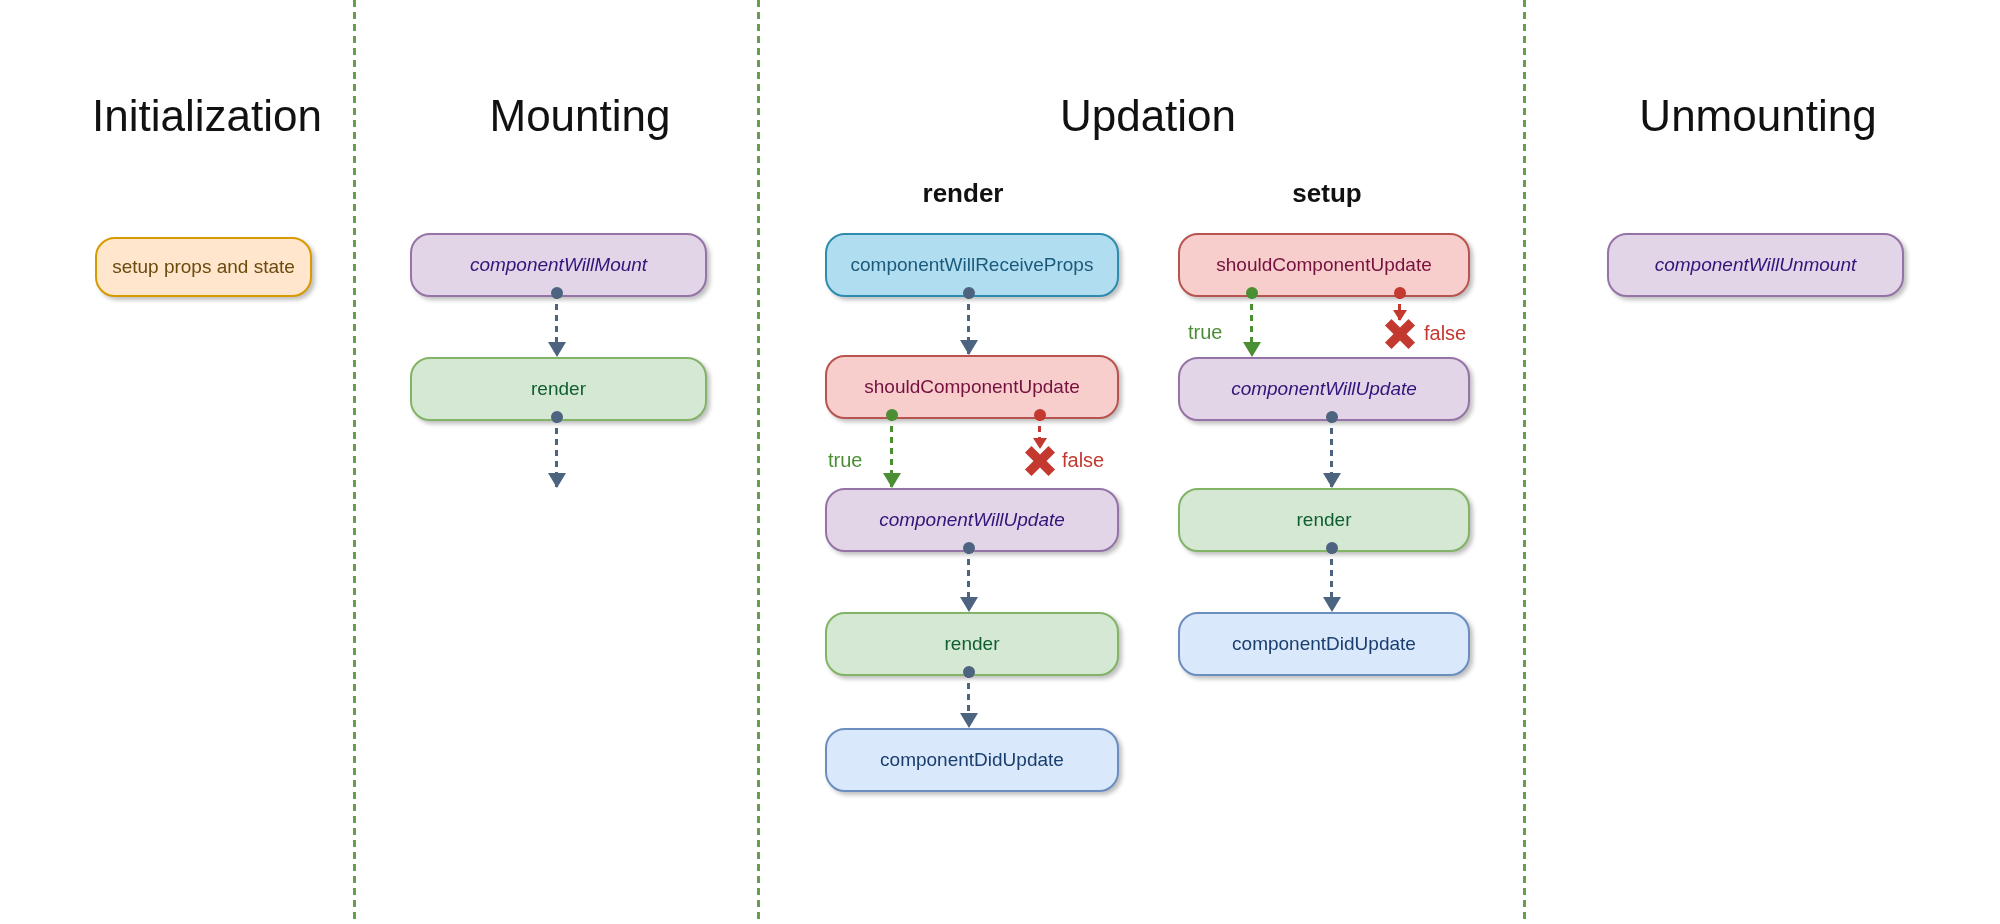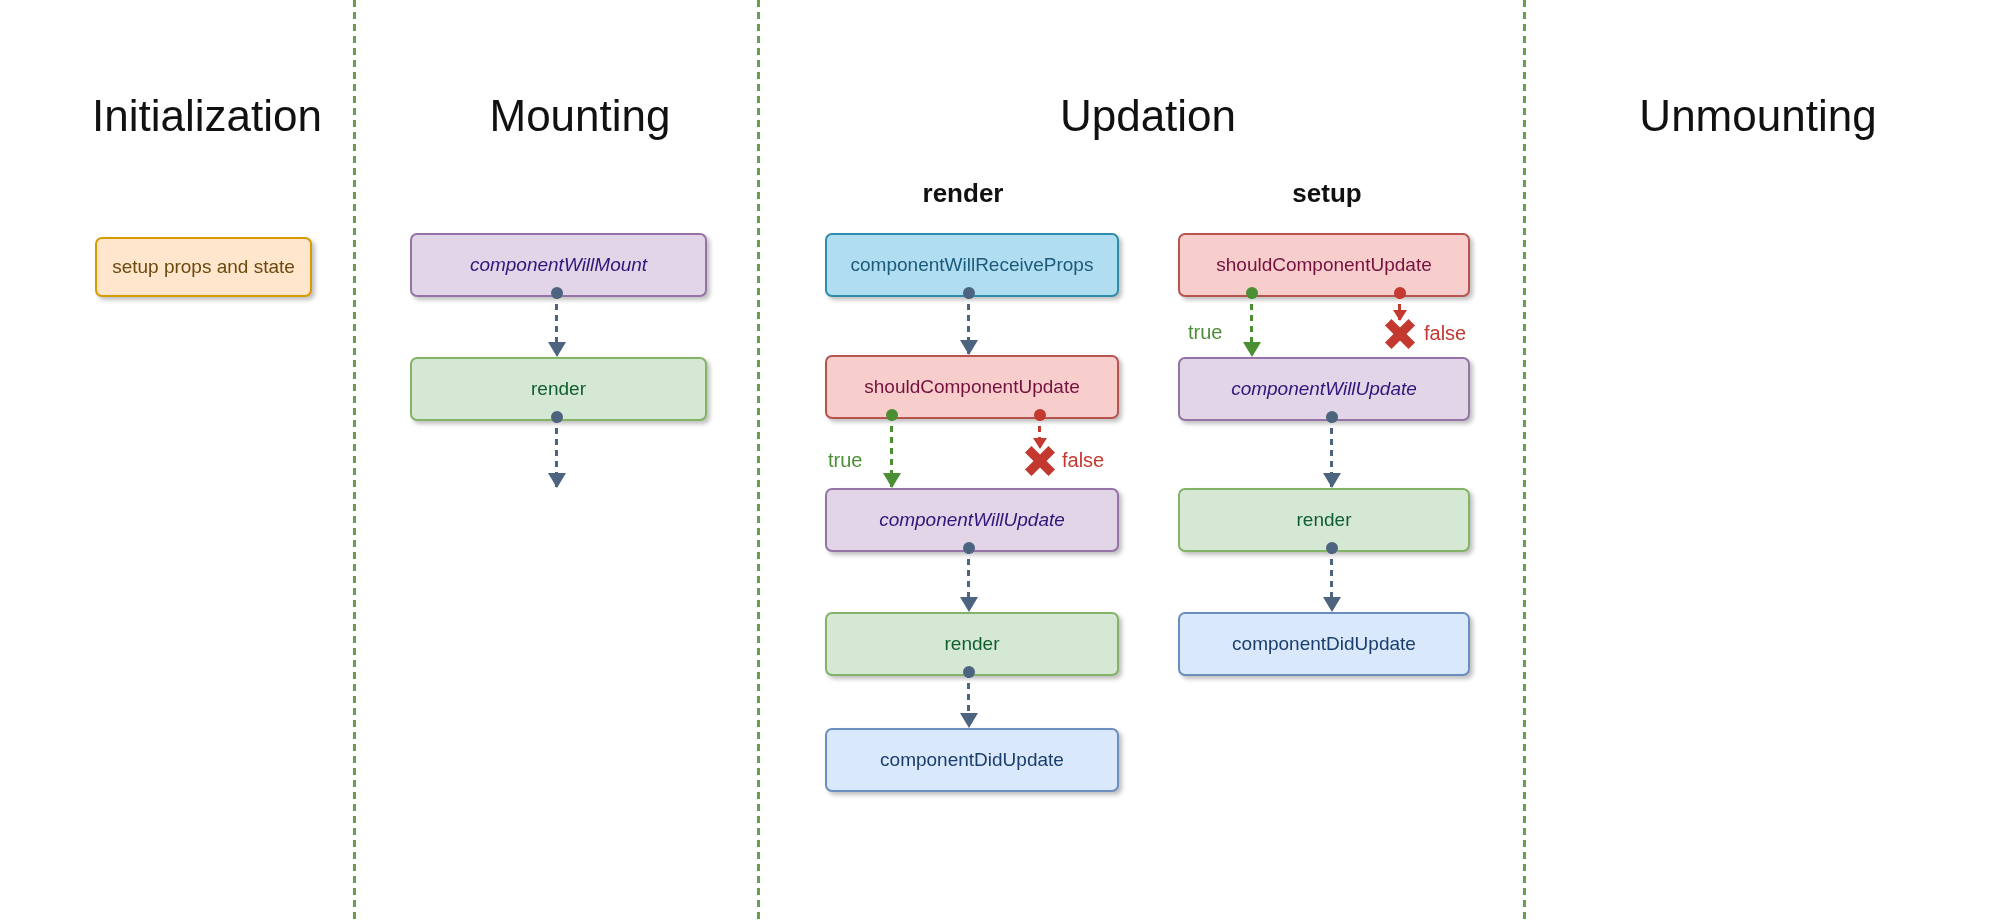--- a/index.html
+++ b/index.html
@@ -21,21 +21,21 @@
     font-size:44px;font-weight:500;color:#111;margin:0;line-height:1;white-space:nowrap;
   }
   .subheading{
     position:absolute;transform:translateX(-50%);
     font-size:26px;font-weight:bold;color:#111;margin:0;line-height:1;white-space:nowrap;
   }
 
   
   .node{
     position:absolute;display:flex;align-items:center;justify-content:center;
-    border:2px solid #999;border-radius:7px;font-size:19px;white-space:nowrap;
+    border:2px solid #999;border-radius:20px;font-size:19px;white-space:nowrap;
     box-shadow:3px 3px 4px rgba(0,0,0,0.25);
   }
   .node.orange{background:var(--orange_fill,#ffe6cc);border-color:var(--orange_stroke,#d79b00);color:var(--orange_text,#6b4a0e);}
   .node.purple{background:var(--purple_fill,#e1d5e7);border-color:var(--purple_stroke,#9673a6);color:var(--purple_text,#33147a);font-style:italic;}
   .node.green {background:var(--green_fill,#d5e8d4);border-color:var(--green_stroke,#82b366);color:var(--green_text,#0f5e2f);}
   .node.blue  {background:var(--blue_fill,#dae8fc);border-color:var(--blue_stroke,#6c8ebf);color:var(--blue_text,#1a3e6e);}
   .node.cyan  {background:var(--cyan_fill,#b1ddf0);border-color:var(--cyan_stroke,#2e8cad);color:var(--cyan_text,#1b5a7a);}
   .node.red   {background:var(--red_fill,#f8cecc);border-color:var(--red_stroke,#b85450);color:var(--red_text,#75103f);text-align:center;}
 
   
@@ -117,14 +117,15 @@
   <span class="branch-label green" style="left:1188px;top:322px">true</span>
   <span class="branch-label red" style="left:1424px;top:323px">false</span>
   <div class="x-mark" style="left:1385px;top:319px">
     <svg viewBox="0 0 24 24">
         <path d="M5.2 0 L12 6.8 L18.8 0 L24 5.2 L17.2 12 L24 18.8 L18.8 24 L12 17.2 L5.2 24 L0 18.8 L6.8 12 L0 5.2 Z" fill="#c3392f"></path>
       </svg>
   </div>
   <div class="arrow slate" style="left:1330px;top:417px;height:70px"></div>
   <div class="arrow slate" style="left:1330px;top:548px;height:63px"></div>
 
+  <div class="node purple" style="left:1607px;top:233px;width:293px;height:60px">componentWillUnmount</div>
 
 </div>
 
 </body></html>

